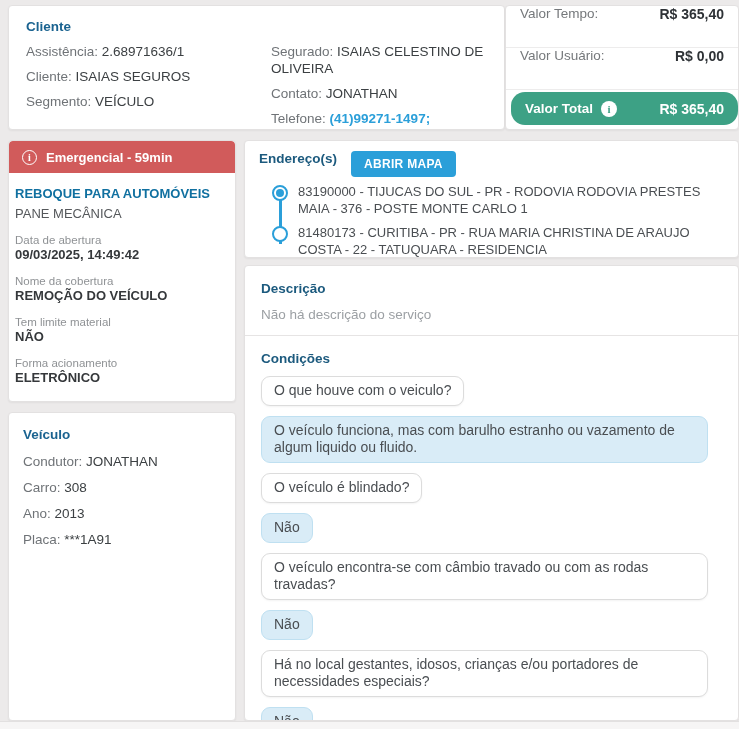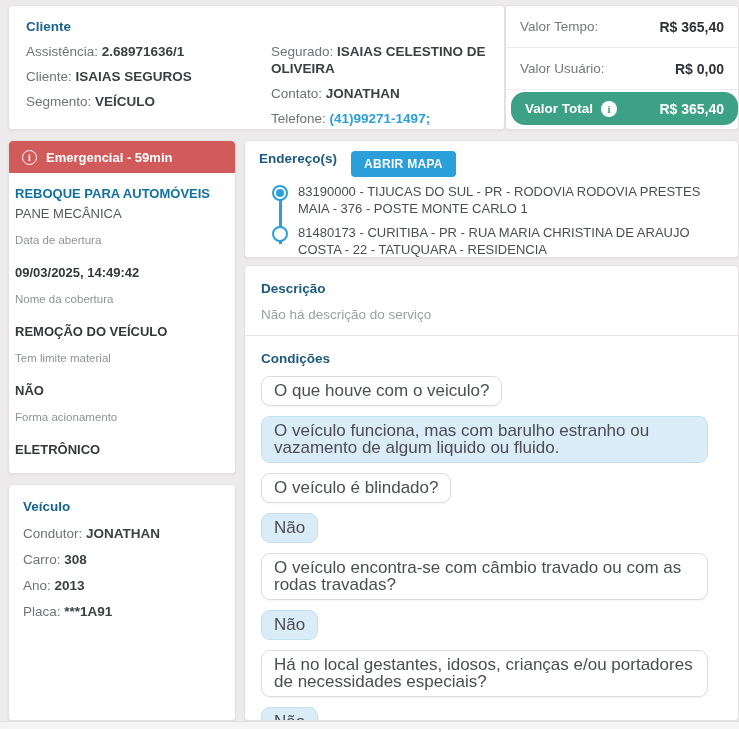--- a/index.html
+++ b/index.html
@@ -12,25 +12,25 @@
   
   .top-row { display:flex; gap:0; height:125px; margin-bottom:10px; flex:none; }
   .client-card { width:497px; padding:13px 17px; }
   .card-title { color:#1A6390; font-weight:bold; font-size:13.5px; }
   .client-cols { display:flex; margin-top:9px; }
   .client-col { display:flex; flex-direction:column; gap:8px; }
   .client-col.left { width:245px; }
   .client-col.right { flex:1; }
   .kv { font-size:13.5px; line-height:17px; }
   .kv .lbl { color:#6F7377; }
-  .kv .val { color:#3C4043; font-weight:700; }
+  .kv .val { color:#3C4043; font-weight:400; }
   .kv .val.link { color:#2B9FD9; font-weight:600; cursor:pointer; }
 
   .totals-card { flex:1; display:flex; flex-direction:column; overflow:hidden; }
-  .total-row { height:42px; display:flex; align-items:center; justify-content:space-between; padding:0 14px; border-bottom:1px solid #EDECEC; }
+  .total-row { height:42px; display:flex; align-items:flex-start; justify-content:space-between; padding:0 14px; border-bottom:1px solid #EDECEC; }
   .total-row .lbl { color:#75787B; font-size:13.5px; }
   .total-row .val { color:#2E3236; font-weight:bold; font-size:14px; }
   .grand-total { flex:1; margin:2px 0 4px 5px; background:#3DA185; border-radius:14px; display:flex; align-items:center; justify-content:space-between; padding:0 14px; color:#fff; }
   .grand-total .lbl-wrap { display:flex; align-items:center; gap:8px; font-weight:bold; font-size:13.5px; }
   .grand-total .val { font-weight:bold; font-size:14px; }
   .info-circle-solid { width:16px; height:16px; background:#fff; color:#3DA185; border-radius:50%; display:inline-flex; align-items:center; justify-content:center; font-size:11px; font-weight:bold; font-family:"Liberation Serif",serif; }
 
   
   .main-row { display:flex; gap:8px; flex:1; min-height:0; }
   .left-col { width:228px; flex:none; display:flex; flex-direction:column; }
@@ -38,42 +38,42 @@
 
   .service-card { overflow:hidden; }
   .banner { height:32px; background:#D15B5B; display:flex; align-items:center; gap:9px; padding:0 13px; color:#fff; border-radius:4px 4px 0 0; }
   .info-circle-outline { width:15px; height:15px; border:1.5px solid #fff; border-radius:50%; display:inline-flex; align-items:center; justify-content:center; font-size:10px; font-weight:bold; font-family:"Liberation Serif",serif; flex:none; }
   .banner .txt { font-weight:bold; font-size:13px; }
   .service-body { padding:13px 14px 16px 6px; }
   .service-title { color:#1070A0; font-weight:bold; font-size:13px; line-height:16px; }
   .service-subtitle { color:#55585B; font-size:13px; margin-top:4px; }
   .fgroup { margin-top:12px; }
   .fgroup .flbl { color:#8F9295; font-size:11.5px; line-height:14px; }
-  .fgroup .fval { color:#35383B; font-weight:bold; font-size:13px; margin-top:18px; }
+  .fgroup .fval { color:#35383B; font-weight:bold; font-size:13px; margin-top:0; }
 
   .vehicle-card { margin-top:10px; flex:1; padding:14px 14px; }
   .vehicle-fields { display:flex; flex-direction:column; gap:9px; margin-top:11px; }
 
   .addresses-card { height:118px; flex:none; padding:10px 14px; overflow:hidden; }
   .addr-header { display:flex; align-items:flex-start; gap:14px; }
   .section-title { color:#1C5A7E; font-weight:bold; font-size:13.5px; }
   .map-btn { background:#2B9FD9; color:#fff; border:none; font-family:inherit; font-weight:bold; font-size:12px; letter-spacing:.3px; padding:6px 13px; border-radius:4px; cursor:pointer; }
   .timeline { position:relative; margin-top:7px; }
   .timeline .connector { position:absolute; left:20px; top:12px; width:3px; height:48px; background:#2B9FD9; }
   .addr-row { display:flex; align-items:flex-start; position:relative; }
   .addr-row + .addr-row { margin-top:8px; }
   .marker { width:16px; height:16px; border:2px solid #2B9FD9; background:#fff; border-radius:50%; flex:none; margin:1px 10px 0 13px; display:flex; align-items:center; justify-content:center; position:relative; z-index:1; }
   .marker.filled::after { content:""; width:8px; height:8px; background:#2B9FD9; border-radius:50%; }
   .addr-text { font-size:13px; line-height:16.5px; color:#4A4E52; }
 
   .conditions-card { flex:1; margin-top:7px; padding:15px 16px; overflow:hidden; }
   .empty-desc { color:#9CA0A4; font-size:13.5px; margin-top:11px; }
   .divider { height:1px; background:#E6E4E4; margin:13px -16px 0 -16px; }
   .cond-title { margin-top:15px; }
-  .bubble { display:table; max-width:97%; font-size:17px; line-height:17px; color:#4A4E52; padding:5px 12px 6px 12px; border-radius:9px; margin-top:10px; }
+  .bubble { display:table; max-width:97%; font-size:14px; line-height:17px; color:#4A4E52; padding:5px 12px 6px 12px; border-radius:9px; margin-top:10px; }
   .bubble.q { background:#fff; border:1px solid #DCDCDC; box-shadow:0 1px 2px rgba(0,0,0,.05); }
   .bubble.a { background:#D9ECF7; border:1px solid #BFE0F1; }
 
   .bottom-strip { height:8px; flex:none; background:#F6F5F5; border-top:1px solid #E2E0E0; margin-left:-8px; margin-top:0; }
 </style>
 </head>
 <body>
 
 <div class="page">
 

